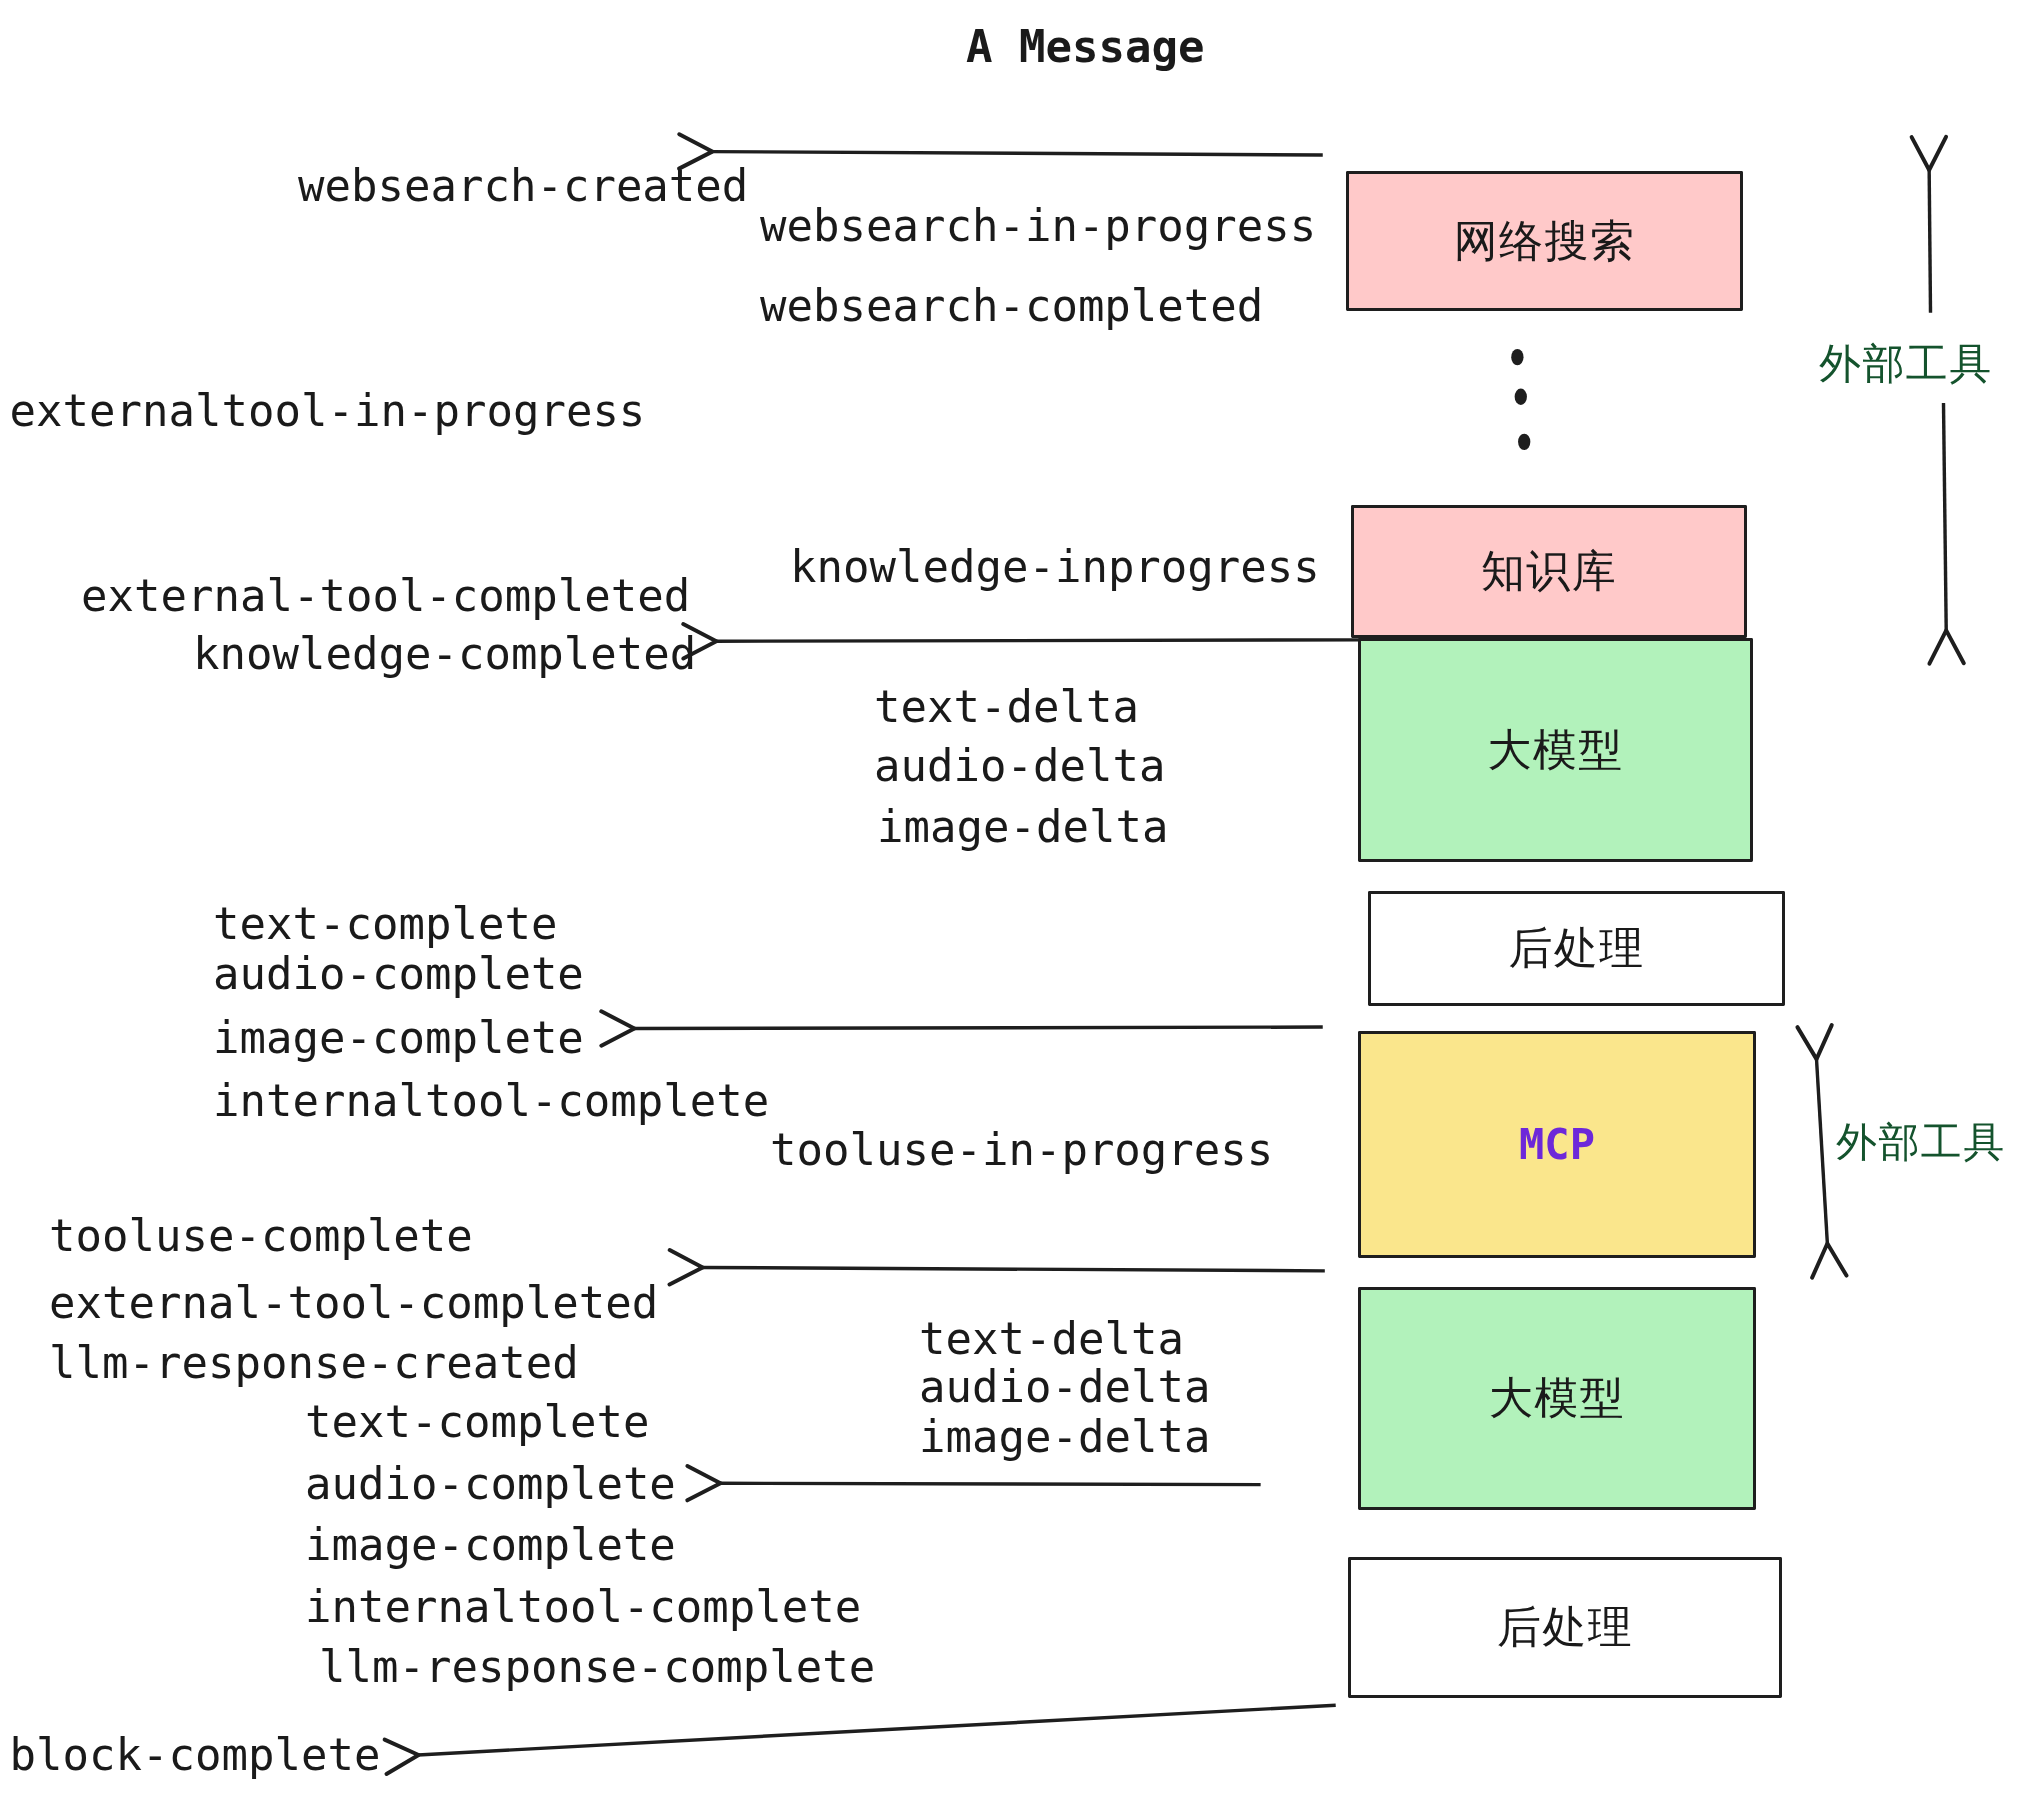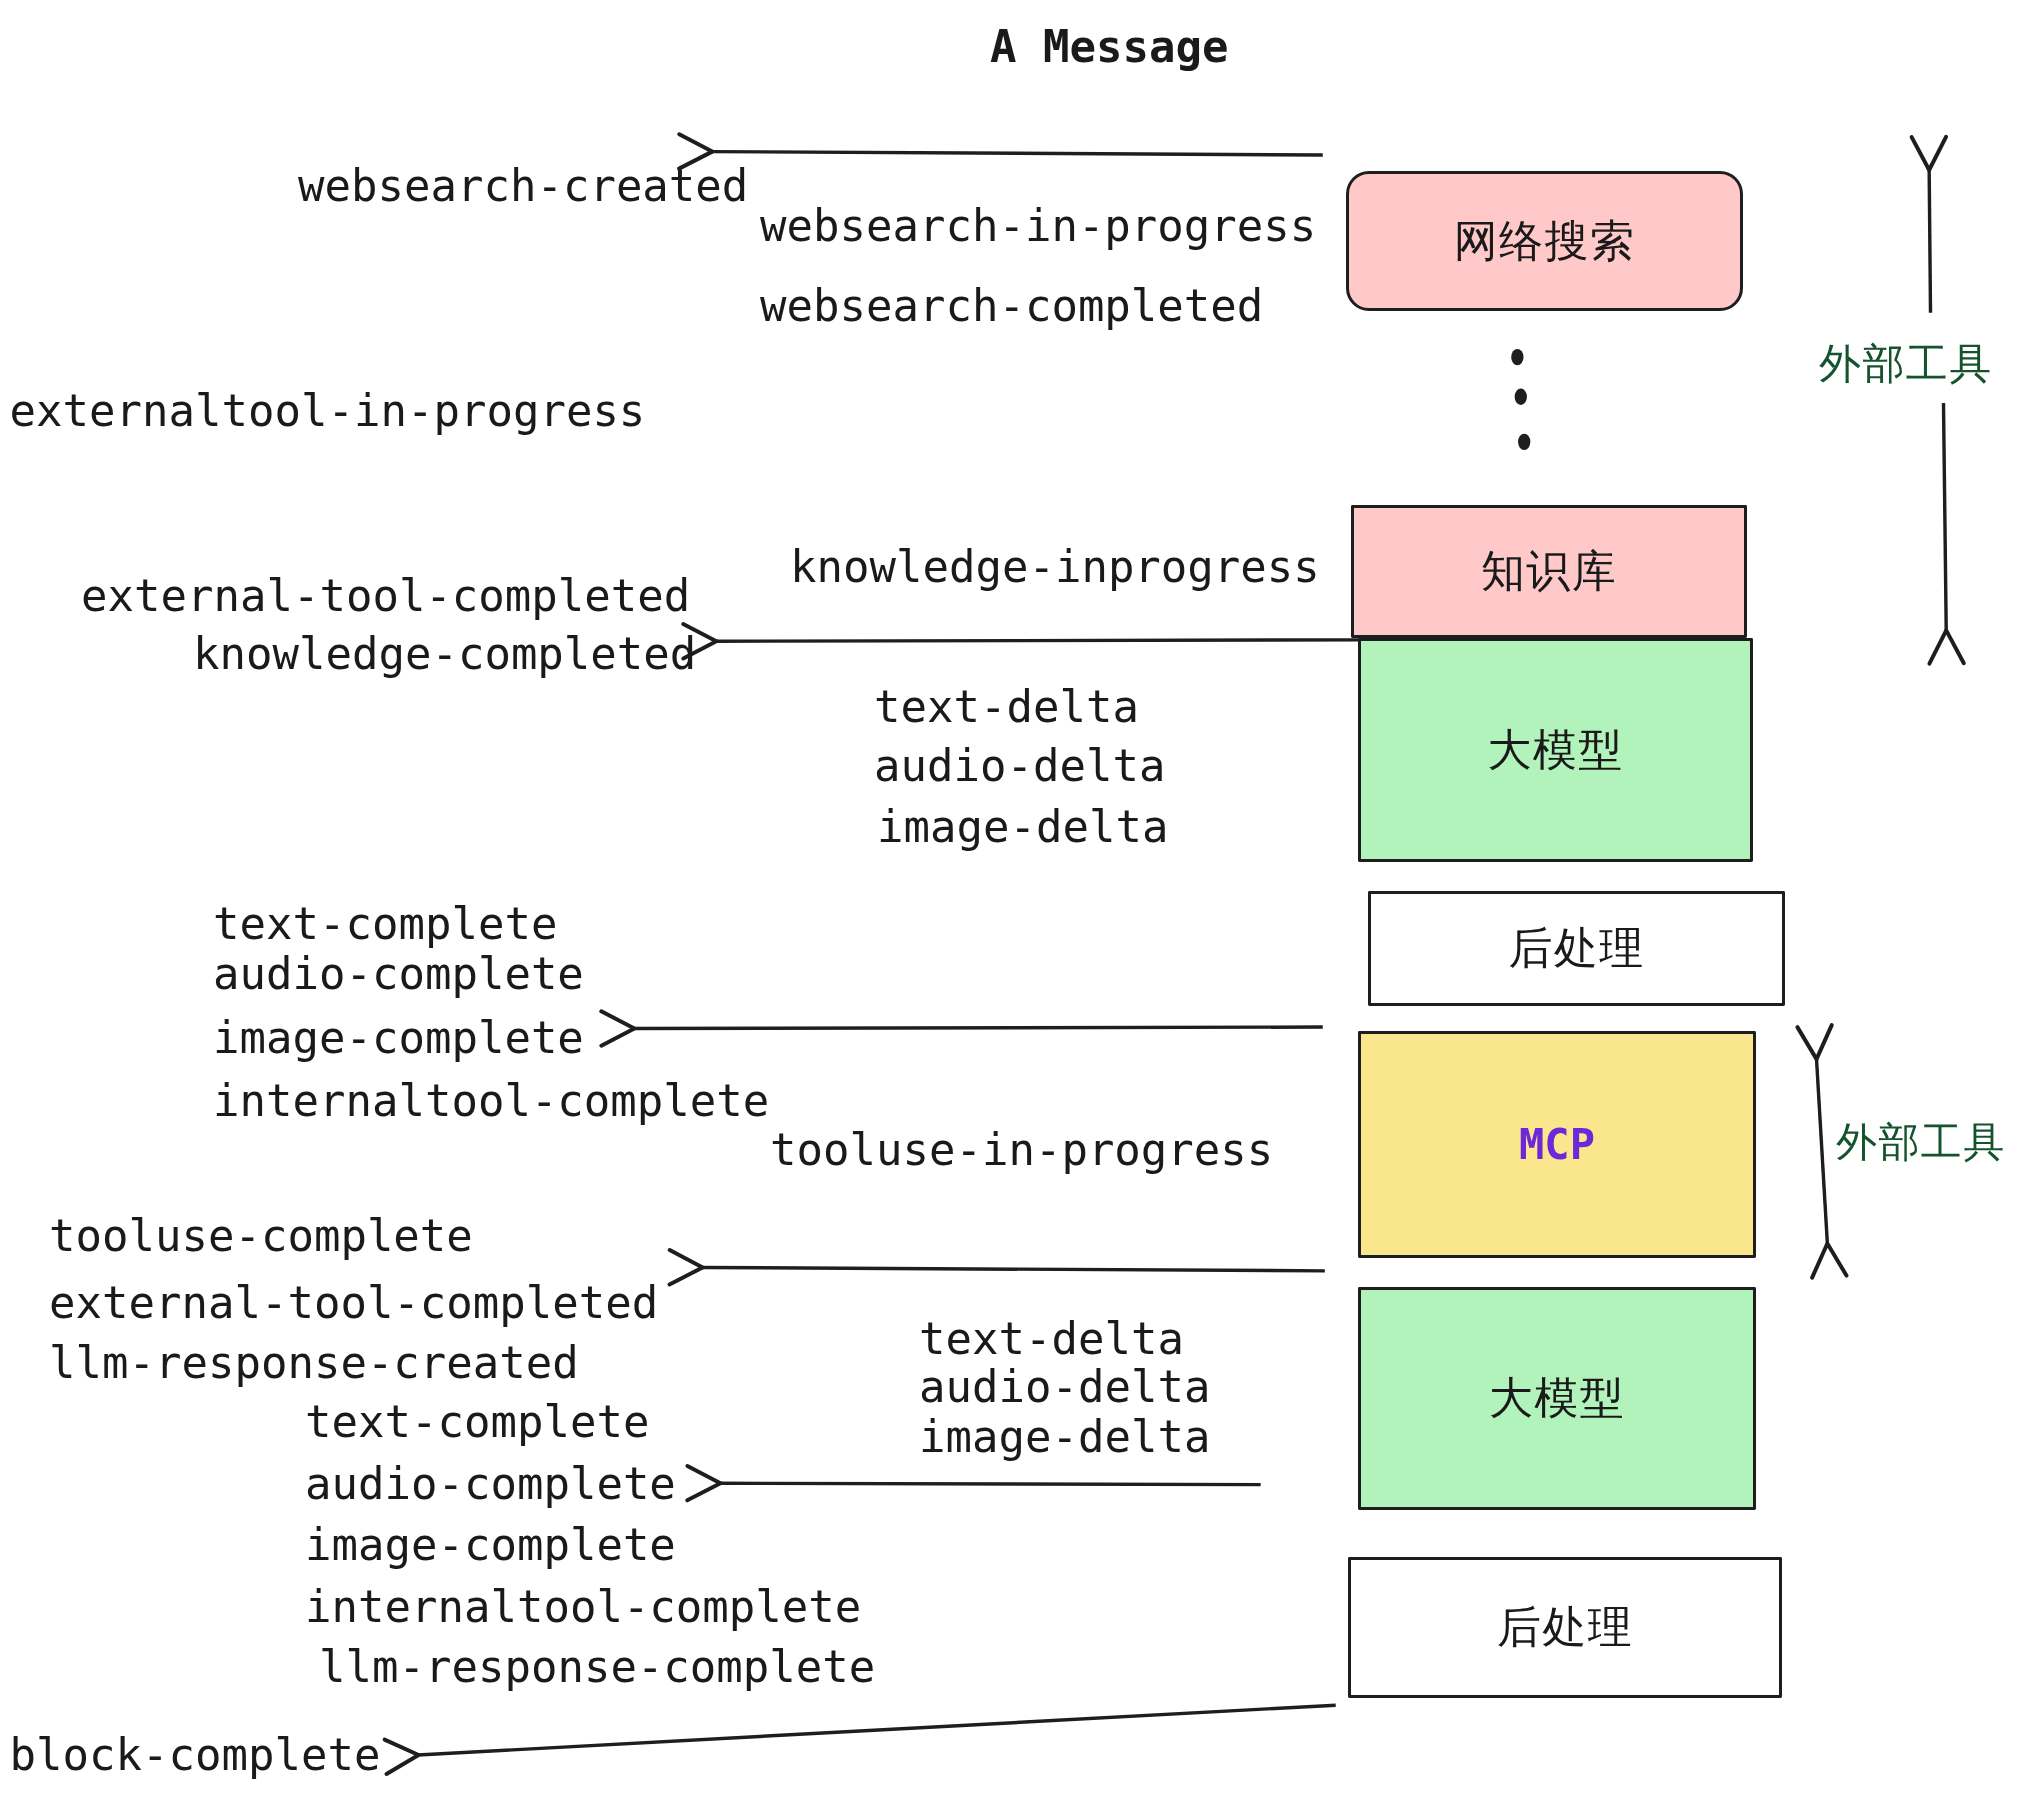--- a/index.html
+++ b/index.html
@@ -10,21 +10,20 @@
     font-family:"DejaVu Sans Mono","Liberation Mono",monospace;
     color:#1a1a1a;
     overflow:hidden;
   }
   .title{
     position:absolute;
     font-size:44px;
     font-weight:bold;
     white-space:nowrap;
     color:#1a1a1a;
-    margin-left:24px;
   }
   .evt{
     position:absolute;
     font-size:44px;
     line-height:1;
     white-space:nowrap;
     color:#1a1a1a;
     font-weight:500;
   }
   .box{
@@ -115,21 +114,21 @@
   <div class="evt" style="left:919px;top:1317px;">text-delta</div>
   <div class="evt" style="left:919px;top:1365px;">audio-delta</div>
   <div class="evt" style="left:919px;top:1415px;">image-delta</div>
   <div class="evt" style="left:305px;top:1400px;">text-complete</div>
   <div class="evt" style="left:305px;top:1462px;">audio-complete</div>
   <div class="evt" style="left:305px;top:1523px;">image-complete</div>
   <div class="evt" style="left:305px;top:1585px;">internaltool-complete</div>
   <div class="evt" style="left:319px;top:1645px;">llm-response-complete</div>
   <div class="evt" style="left:9.6px;top:1733px;">block-complete</div>
 
-  <div class="box" style="left:1346px;top:171px;width:397px;height:140px;background:#ffc9c9;border-radius:23px;">
+  <div class="box" style="left:1346px;top:171px;width:397px;height:140px;background:#ffc9c9;">
     <span class="zh">网络搜索</span>
   </div>
 
   <div class="box" style="left:1351px;top:505px;width:396px;height:133px;background:#ffc9c9;">
     <span class="zh">知识库</span>
   </div>
 
   <div class="box" style="left:1358px;top:638px;width:395px;height:224px;background:#b2f2bb;">
     <span class="zh">大模型</span>
   </div>

